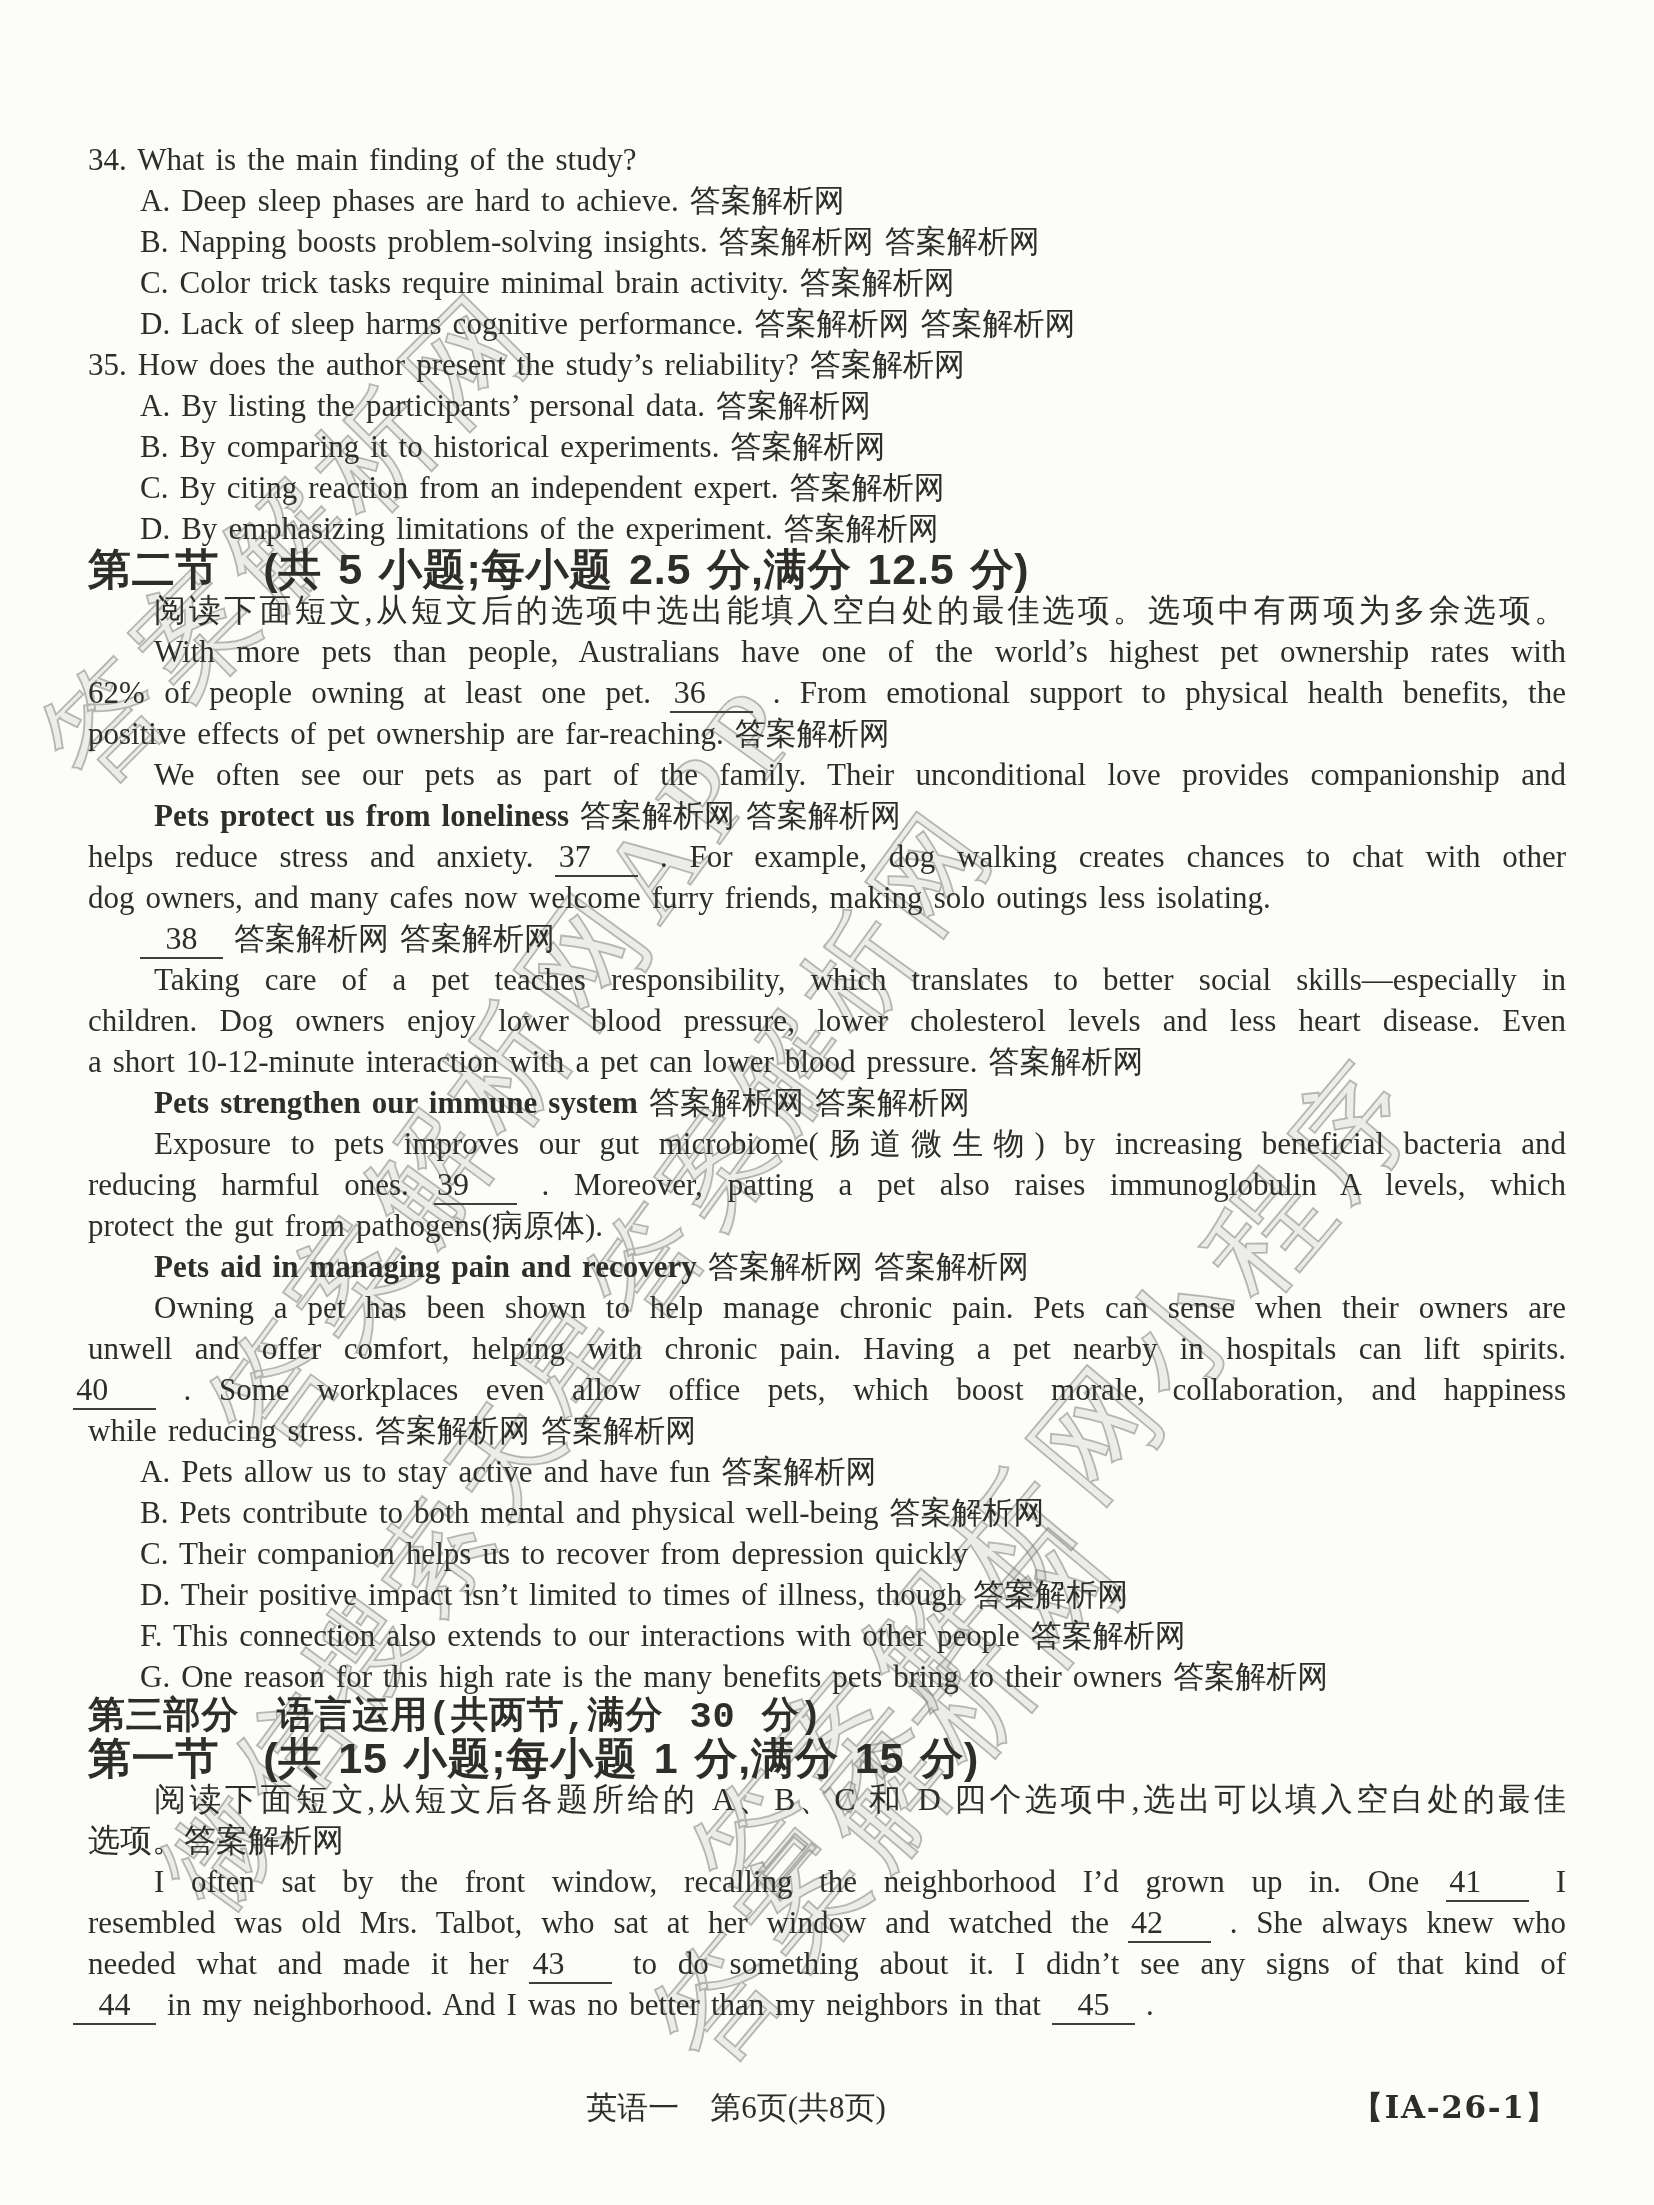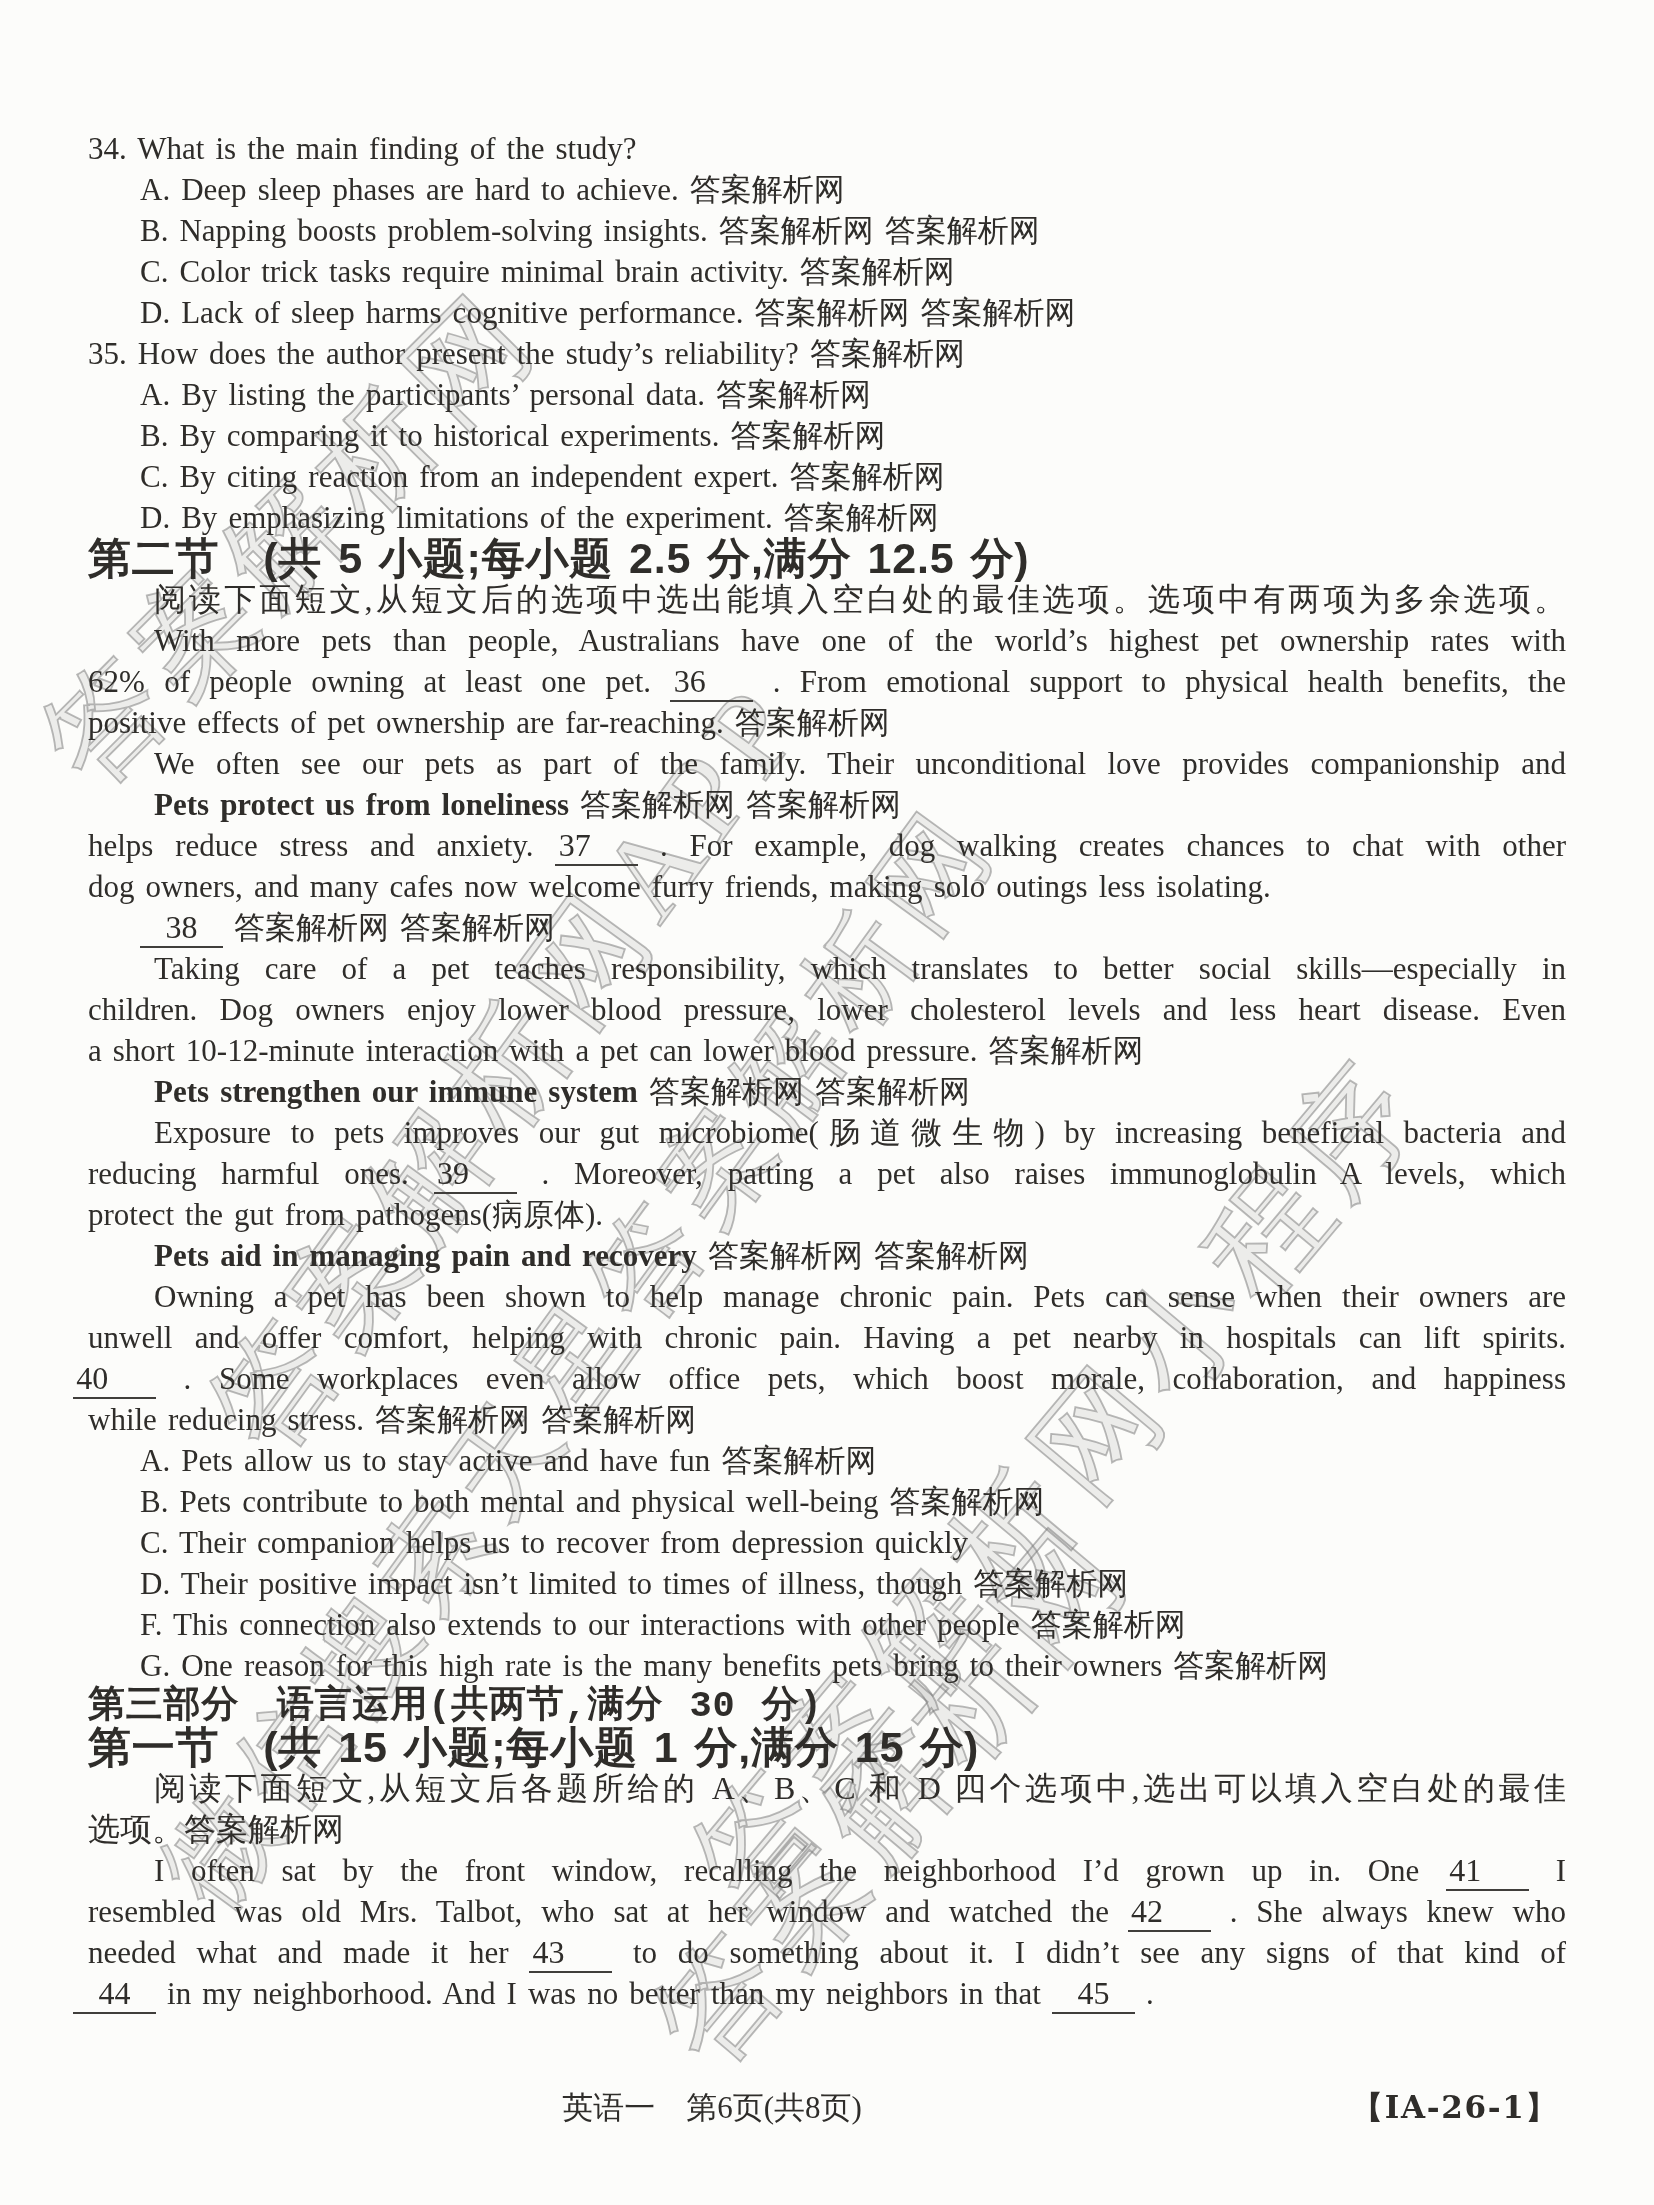--- a/index.html
+++ b/index.html
@@ -17,21 +17,21 @@
     transform:translate(-50%,-50%) rotate(var(--rot));
     font-family:"Liberation Serif","DejaVu Serif",serif;
     white-space:nowrap;
     letter-spacing:11.6px;
     color:rgba(122,122,122,0.12);
     -webkit-text-stroke:1.8px rgba(118,118,118,0.50);
     font-weight:400;
   }
   .content{
     position:absolute;
-    left:88px;top:128px;width:1478px;
+    left:88px;top:139px;width:1478px;
   }
   .line{
     height:41px;line-height:41px;
     font-size:31px;
     white-space:pre;
     word-spacing:3.3px;
     overflow:visible;
   }
   .line.just{
     white-space:normal;
@@ -64,21 +64,21 @@
     height:39px;
     vertical-align:bottom;
     box-sizing:border-box;
   }
   b{font-weight:700;}
   .footer{
     position:absolute;top:2086px;left:0;width:1654px;height:43px;
     font-size:31px;line-height:43px;
   }
   .footer .f-center{
-    position:absolute;left:439px;width:546px;text-align:center;
+    position:absolute;left:463px;width:546px;text-align:center;
     font-family:"Liberation Serif","DejaVu Serif",serif;
   }
   .footer .f-right{
     position:absolute;left:1352px;
     font-family:"DejaVu Serif","Liberation Serif",serif;
     font-weight:700;letter-spacing:1.7px;
   }
 </style>
 </head>
 <body>

